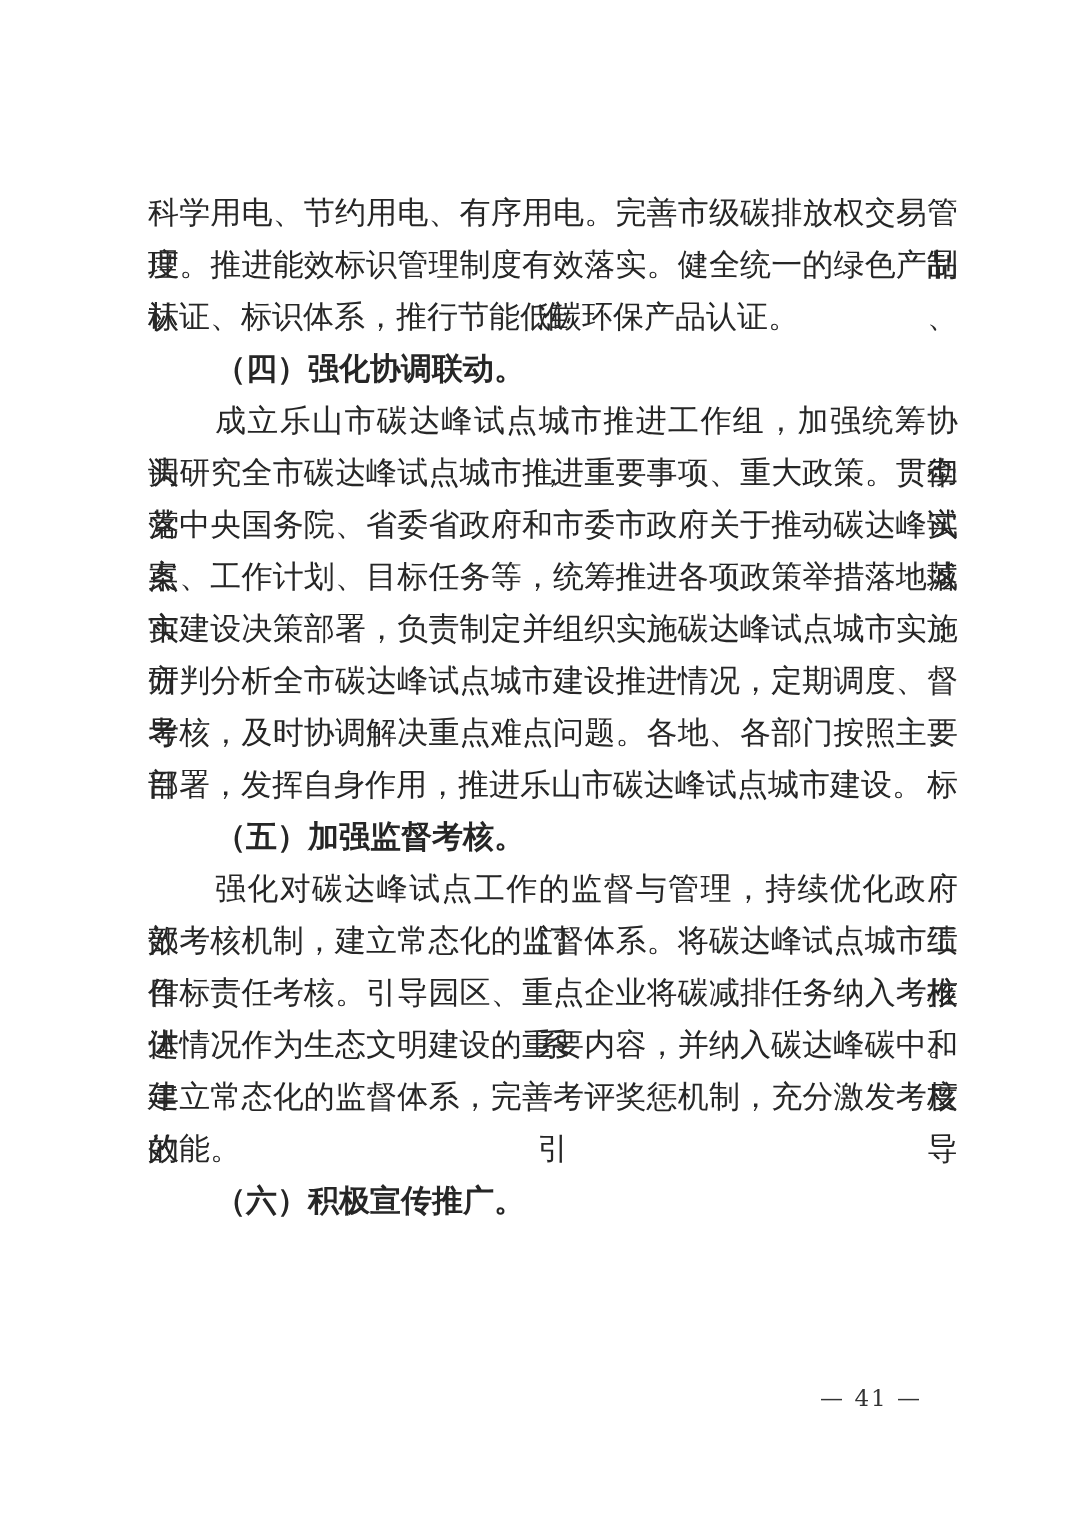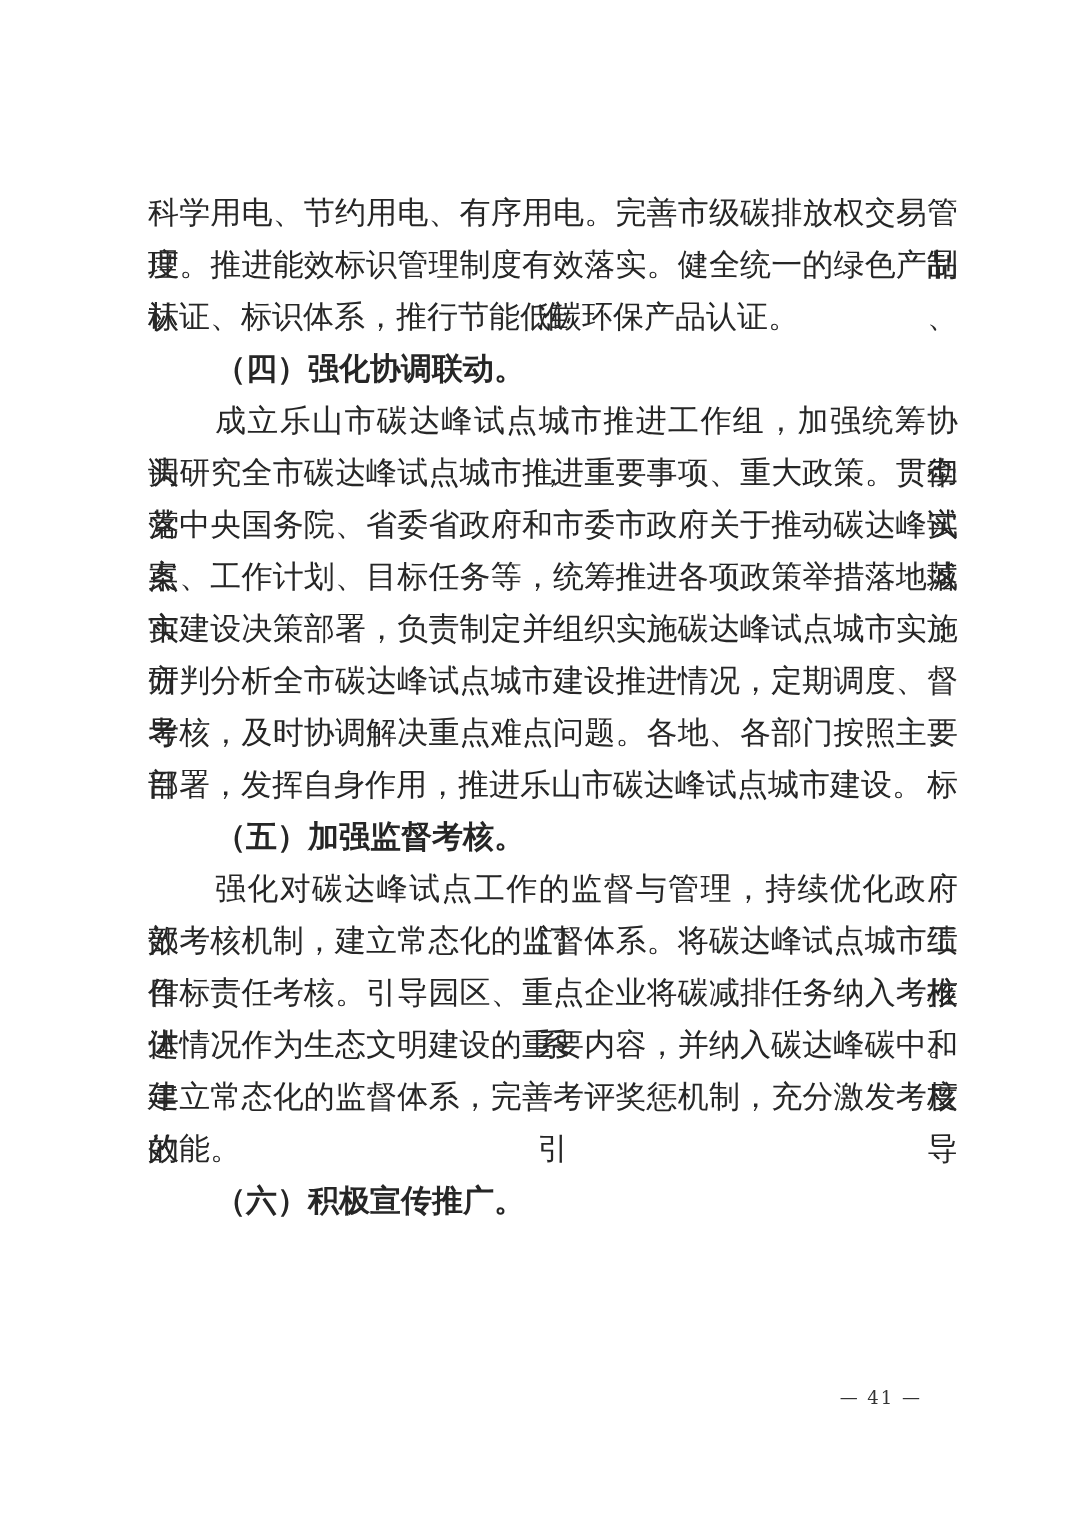--- a/index.html
+++ b/index.html
@@ -42,21 +42,21 @@
   }
   
   .h {
     font-weight: bold;
     text-indent: 67px;
   }
   .page-number {
     position: absolute;
     top: 1383px;
     right: 158px;
-    font-size: 18px;
+    font-size: 23px;
     line-height: 30px;
     color: #333333;
     letter-spacing: 2px;
   }
 </style>
 </head>
 <body>
 
 <div class="page">
   <div class="text-block">

